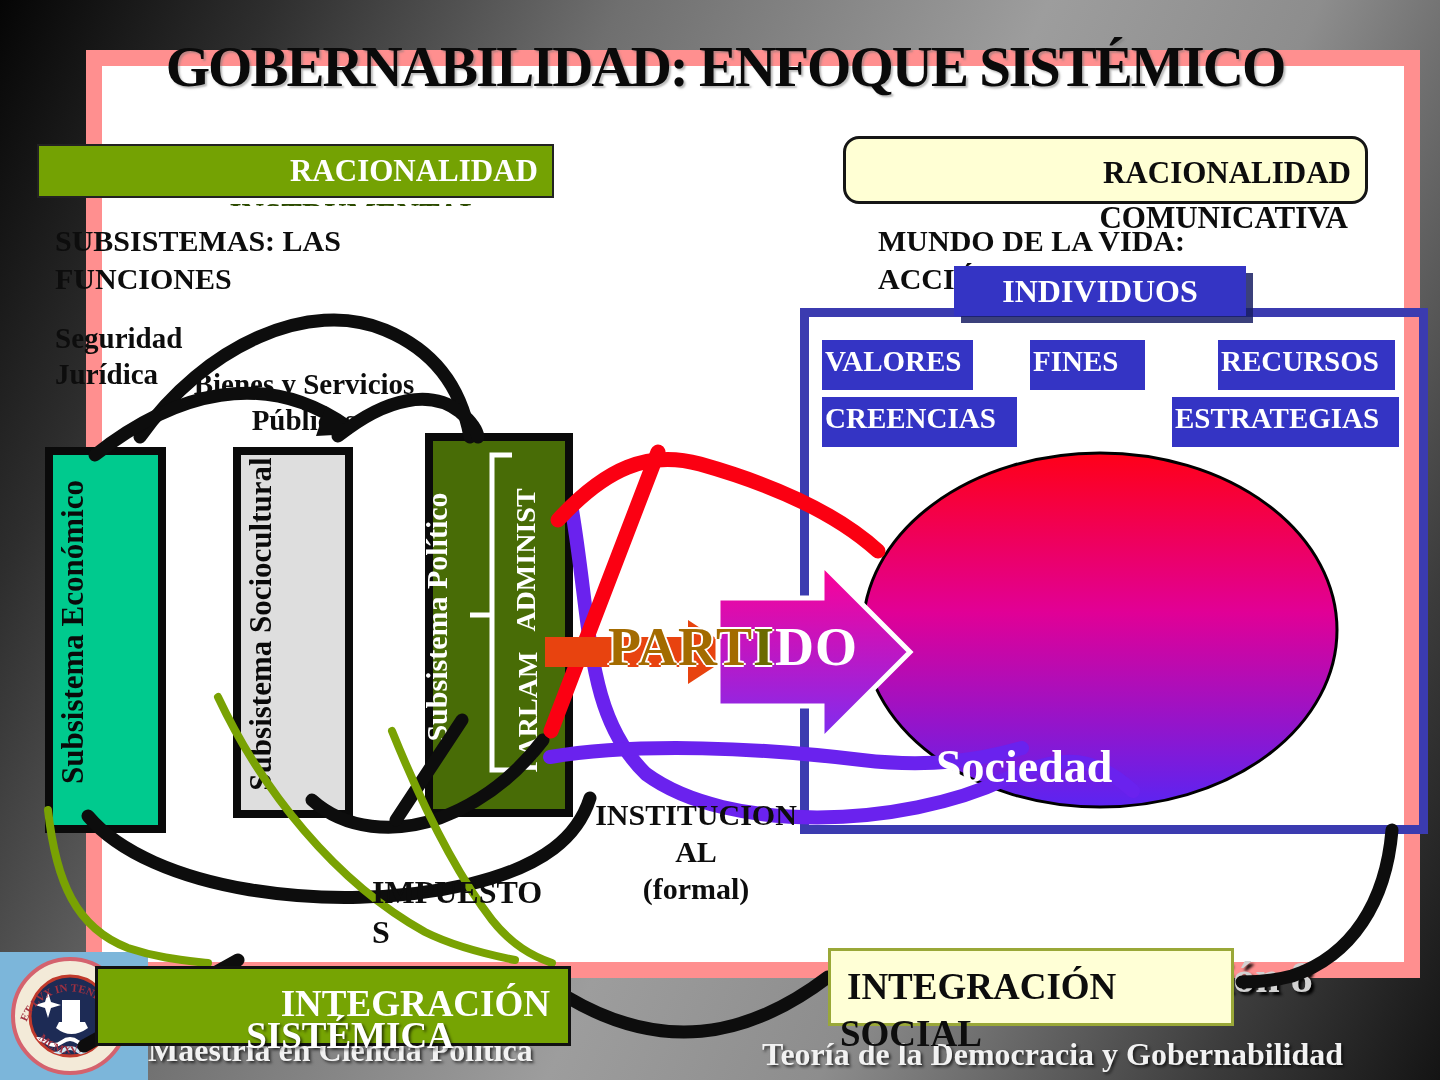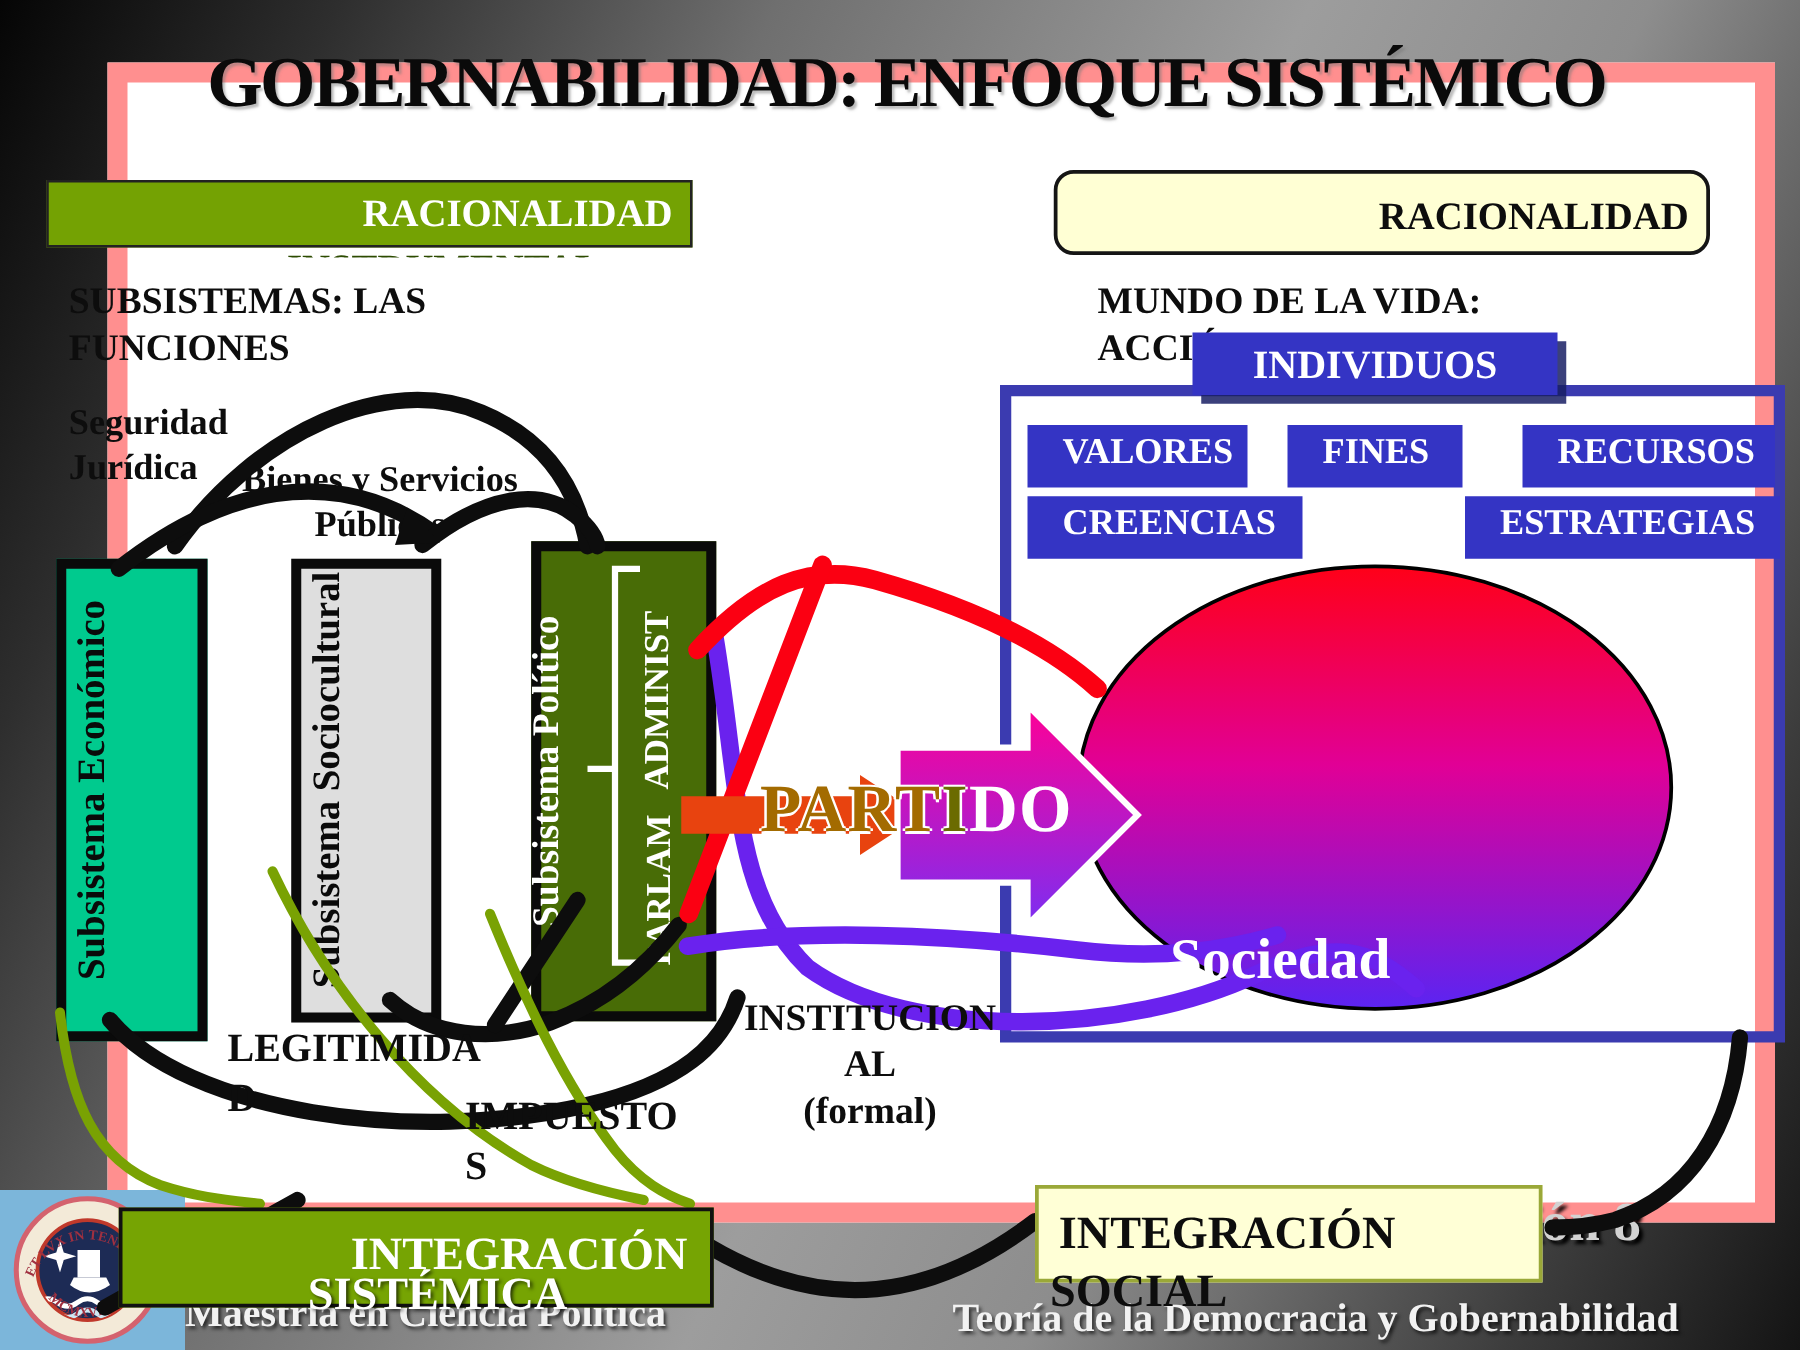--- a/index.html
+++ b/index.html
@@ -18,21 +18,21 @@
   #instrumental-l2{left:200px;top:197px;width:310px;height:9px;overflow:hidden;z-index:3;font-size:31px;font-weight:bold;color:#2c4b00;text-align:center;}
   #box-comunicativa{left:843px;top:136px;width:519px;height:62px;background:#ffffd4;border:3px solid #151515;border-radius:16px;z-index:3;}
   #box-comunicativa .t{position:absolute;right:14px;top:16px;font-size:31px;font-weight:bold;color:#0d0d0d;}
   #comunicativa-l2{left:1000px;top:200px;width:348px;text-align:right;font-size:31px;font-weight:bold;color:#0d0d0d;z-index:3;}
   #subsistemas-label{left:55px;top:222px;width:340px;font-size:30px;line-height:38px;font-weight:bold;color:#0d0d0d;z-index:3;}
   #mundo-label{left:878px;top:222px;width:380px;font-size:30px;line-height:38px;font-weight:bold;color:#0d0d0d;z-index:3;}
   
   #individuos{left:954px;top:266px;width:292px;height:50px;background:#3434c4;box-shadow:7px 7px 0 rgba(25,30,100,.85);z-index:4;
               color:#fff;font-size:32px;font-weight:bold;text-align:center;line-height:50px;}
   #blue-rect{left:800px;top:308px;width:610px;height:508px;border:9px solid #3b3bb0;z-index:3;}
-  .chip{background:#3434c4;color:#fff;font-size:29px;font-weight:bold;line-height:43px;padding-left:28px;
+  .chip{background:#3434c4;color:#fff;font-size:29px;font-weight:bold;line-height:43px;padding-left:3px;
         height:50px;overflow:hidden;word-break:break-all;z-index:4;}
   #chip-valores{left:822px;top:340px;width:148px;}
   #chip-fines{left:1030px;top:340px;width:112px;}
   #chip-recursos{left:1218px;top:340px;width:174px;}
   #chip-creencias{left:822px;top:397px;width:192px;}
   #chip-estrategias{left:1172px;top:397px;width:224px;}
   
   #seguridad-label{left:55px;top:320px;font-size:29px;line-height:36px;font-weight:bold;color:#0d0d0d;z-index:3;}
   #bienes-label{left:168px;top:366px;width:272px;text-align:center;font-size:29px;line-height:36px;font-weight:bold;color:#0d0d0d;z-index:3;}
   
@@ -85,20 +85,21 @@
   <div id="title" class="abs">GOBERNABILIDAD: ENFOQUE SISTÉMICO</div>
 
   <div id="box-instrumental" class="abs">
     <div class="t">RACIONALIDAD</div>
   </div>
   <div id="instrumental-l2" class="abs">INSTRUMENTAL</div>
 
   <div id="box-comunicativa" class="abs">
     <div class="t">RACIONALIDAD</div>
   </div>
+  <div id="comunicativa-l2" class="abs">COMUNICATIVA</div>
 
   <div id="subsistemas-label" class="abs ml">SUBSISTEMAS: LAS
 FUNCIONES</div>
   <div id="mundo-label" class="abs ml">MUNDO DE LA VIDA:
 ACCIÓN</div>
 
   <div id="blue-rect" class="abs"></div>
   <div id="individuos" class="abs">INDIVIDUOS</div>
   <div id="chip-valores" class="abs chip">VALORES</div>
   <div id="chip-fines" class="abs chip">FINES</div>
@@ -165,22 +166,20 @@
       <path d="M 558 520 C 606 468, 648 450, 700 464 C 792 490, 846 522, 878 551"></path>
       <path d="M 658 452 L 551 731"></path>
     </g>
     <polygon points="545,637 688,637 688,620 737,652 688,684 688,667 545,667" fill="#e8430f"></polygon>
     <polygon points="718,598 822,598 822,564 910,652 822,740 822,706 718,706" fill="url(#agrad)" stroke="#fff" stroke-width="5"></polygon>
   </svg>
 
   <div id="institucional-label" class="abs ml">INSTITUCION
 AL
 (formal)</div>
-  <div id="legitimidad-label" class="abs ml">LEGITIMIDA
-D</div>
   <div id="impuestos-label" class="abs ml">IMPUESTO
 S</div>
   <div id="partido-label" class="abs"><span class="seg1">PART</span><span class="seg2">I</span><span class="seg3">DO</span></div>
 
   <div id="sociedad-label" class="abs">Sociedad</div>
 
   <div id="sesion-label" class="abs">Sesión 8</div>
   <div id="footer-left" class="abs shadowed">Maestría en Ciencia Política</div>
   <div id="footer-right" class="abs shadowed">Teoría de la Democracia y Gobernabilidad</div>
 

